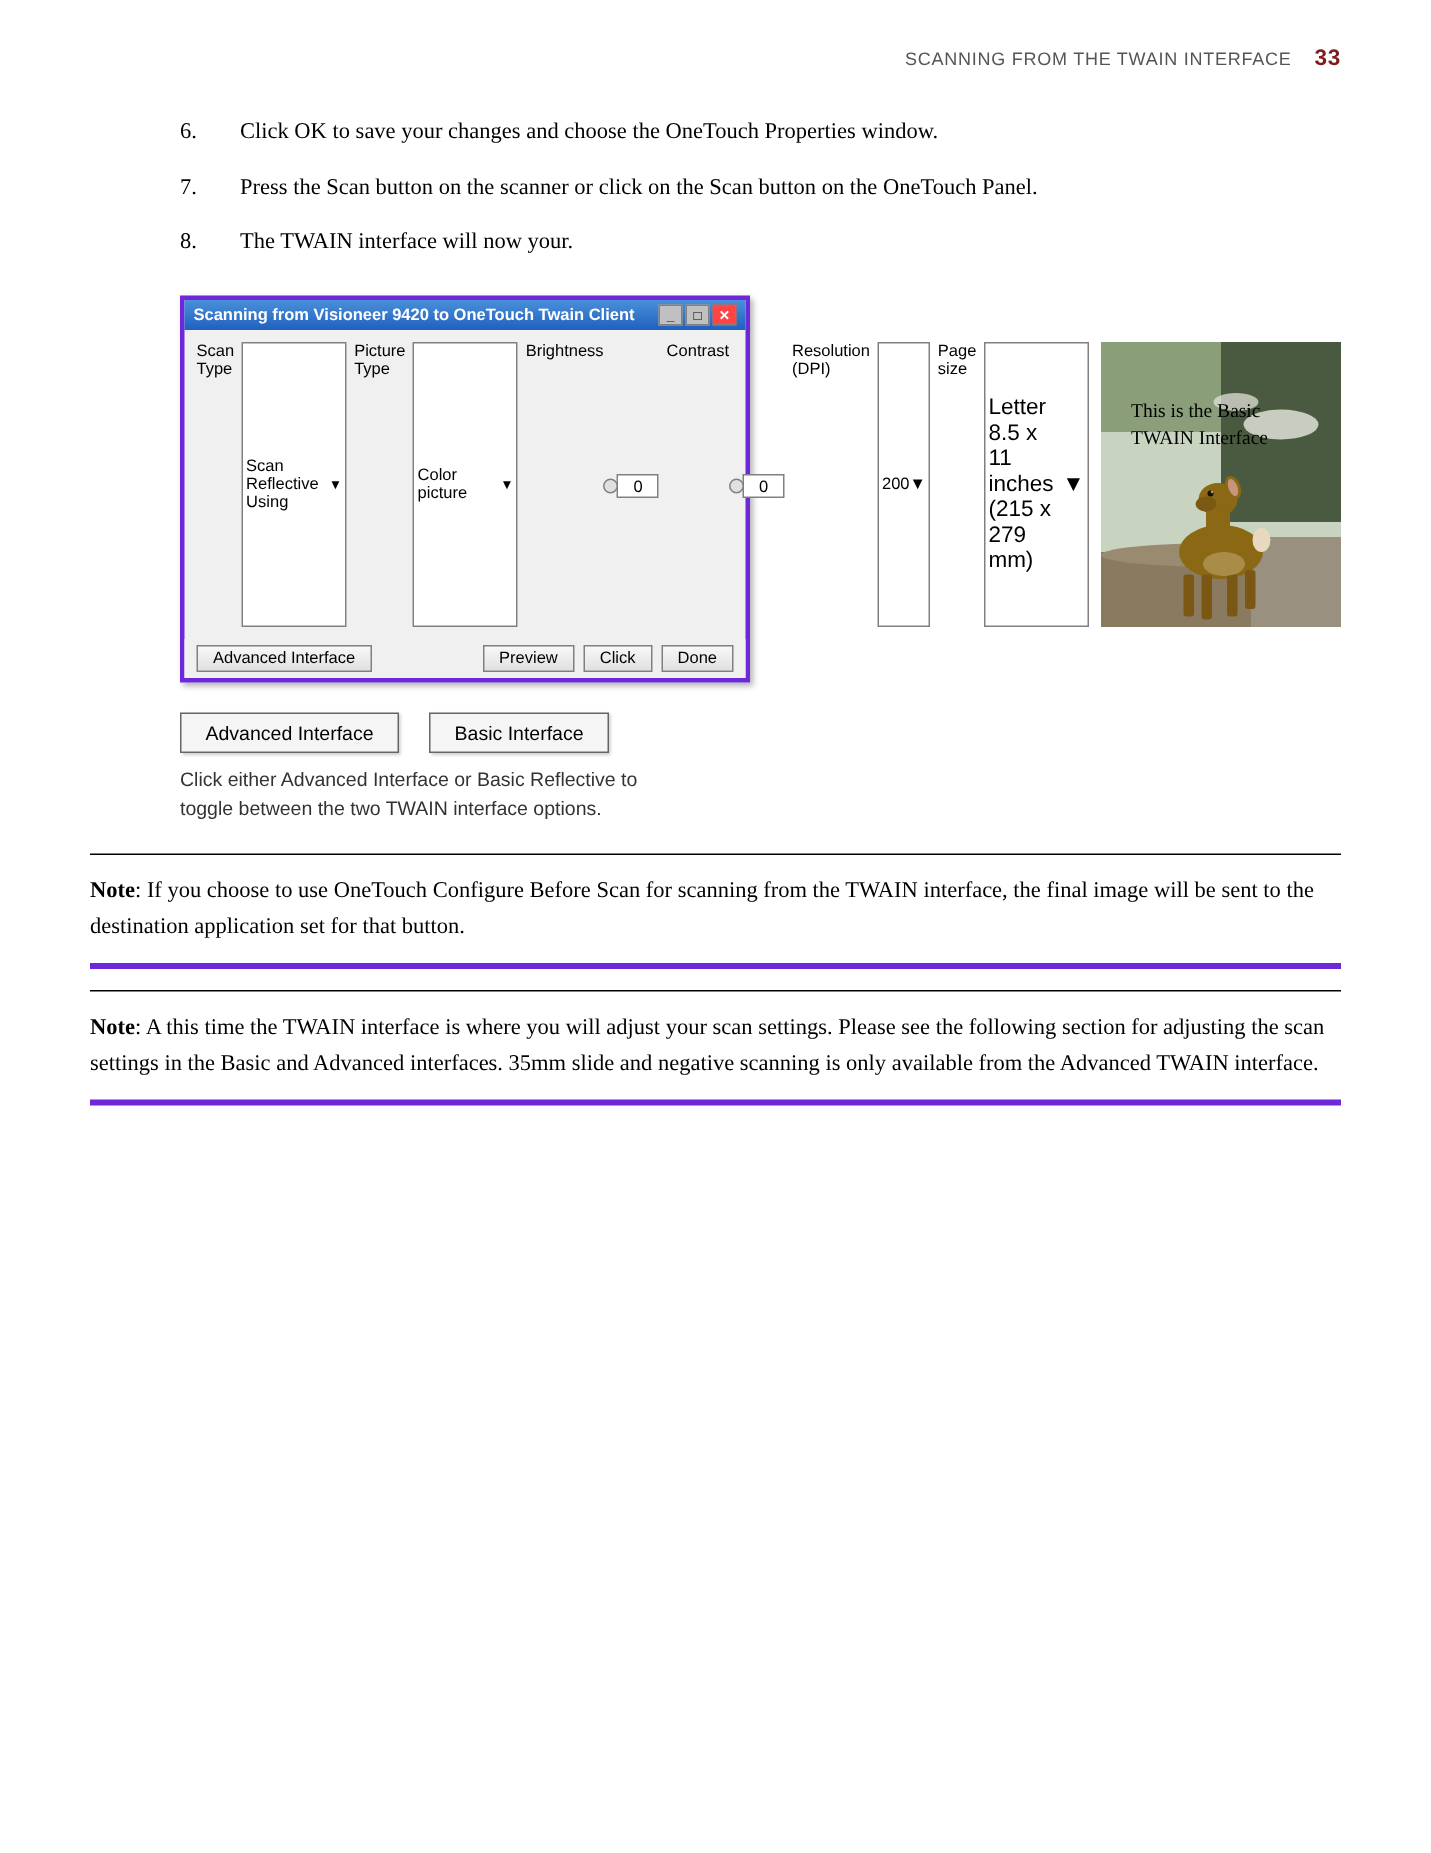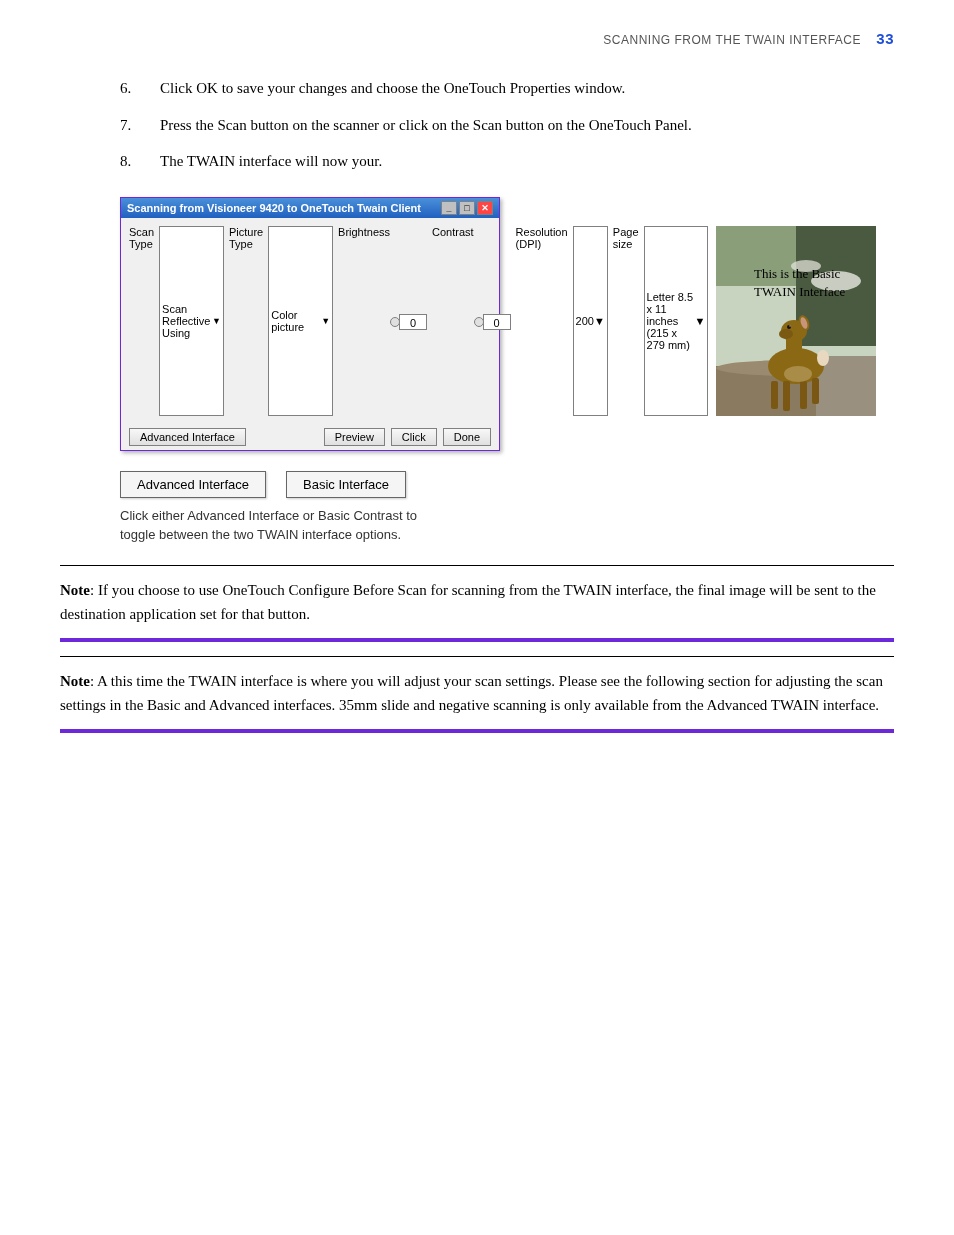--- a/index.html
+++ b/index.html
@@ -26,21 +26,21 @@
       font-size: 12px;
       color: #555;
       letter-spacing: 0.5px;
       margin-bottom: 30px;
       text-transform: uppercase;
       border-bottom: none;
     }
     .page-header .page-number {
       font-weight: bold;
       font-size: 15px;
-      color: #1d4ed8;
+      color: #7f1d1d;
     }
 
     
     .steps-section {
       margin-left: 60px;
       margin-bottom: 24px;
     }
     .step-item {
       display: flex;
       gap: 10px;
@@ -57,21 +57,21 @@
     }
 
     
     .screenshot-area {
       margin: 10px 40px 20px 60px;
       position: relative;
     }
 
     
     .twain-window {
-      border: 1px solid #6d28d9;
+      border: 3px solid #6d28d9;
       background: #f0f0f0;
       width: 380px;
       font-family: Arial, sans-serif;
       font-size: 11px;
       box-shadow: 2px 2px 4px rgba(0,0,0,0.3);
     }
     .twain-titlebar {
       background: linear-gradient(to bottom, #4a90d9, #2060c0);
       color: white;
       padding: 3px 6px;
@@ -262,21 +262,21 @@
       background: white;
       padding: 1px 2px;
       font-size: 11px;
     }
 
     .page-size-select {
       width: 100%;
       border: 1px solid #808080;
       background: white;
       padding: 1px 2px;
-      font-size: 11px;
+      font-size: 15px;
       display: flex;
       align-items: center;
       justify-content: space-between;
     }
   </style>
 </head>
 <body>
 
 <div class="page">
 
@@ -412,21 +412,21 @@
 
     <div class="side-note">This is the Basic TWAIN Interface</div>
   </div>
 
   <div class="interface-buttons">
     <button class="interface-btn">Advanced Interface</button>
     <button class="interface-btn">Basic Interface</button>
   </div>
 
   <div class="caption-text">
-    <span>Click either Advanced Interface or Basic Contrast to</span><br>
+    <span>Click either Advanced Interface or Basic Reflective to</span><br>
     <span>toggle between the two TWAIN interface options.</span>
   </div>
 
   <div class="note-box">
     <span class="note-label">Note</span><span>: If you choose to use OneTouch Configure Before Scan for scanning from the TWAIN interface, the final image will be sent to the destination application set for that button.</span>
   </div>
 
   <div class="note-box">
     <span class="note-label">Note</span><span>: A this time the TWAIN interface is where you will adjust your scan settings. Please see the following section for adjusting the scan settings in the Basic and Advanced interfaces. 35mm slide and negative scanning is only available from the Advanced TWAIN interface.</span>
   </div>

